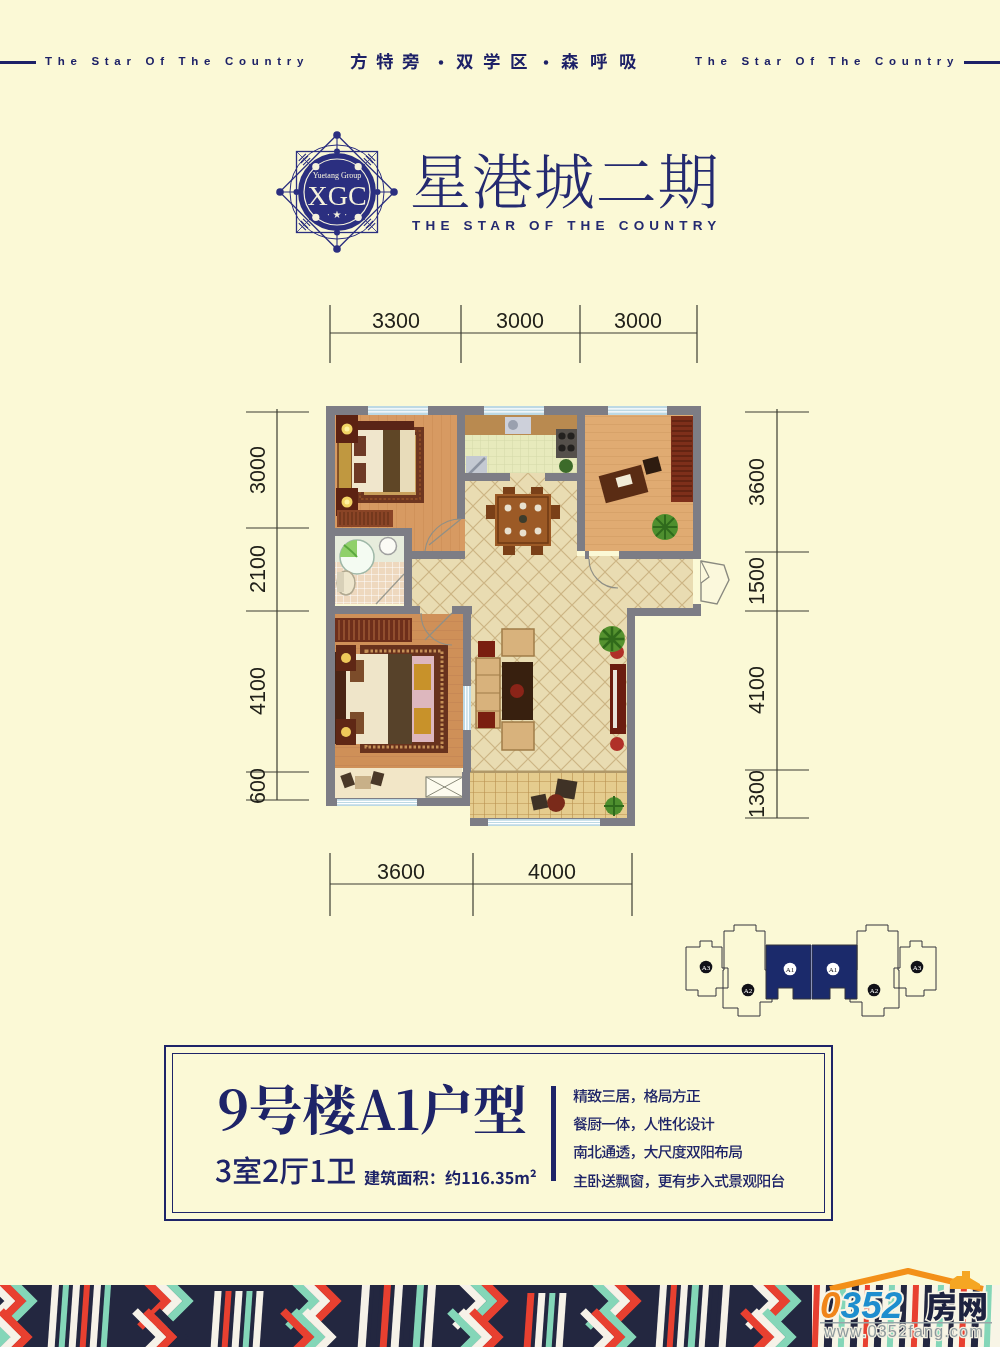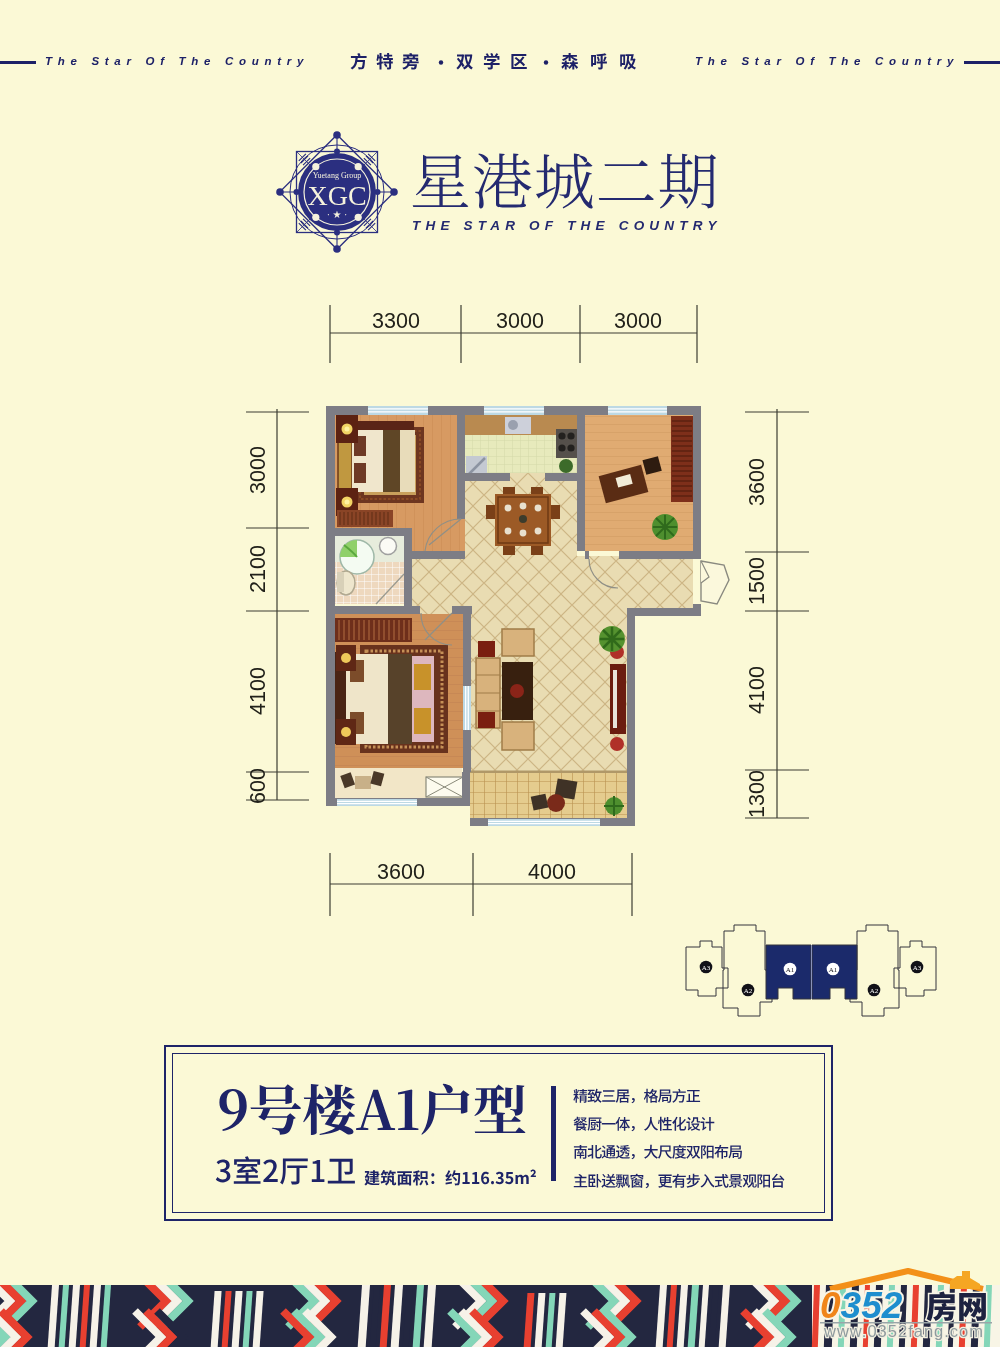--- a/index.html
+++ b/index.html
@@ -1,16 +1,16 @@
 <!DOCTYPE html>
 <html><head><meta charset="utf-8"><style>
 * { margin:0; padding:0; box-sizing:border-box; }
 body { width:1000px; height:1347px; background:#fbf9d6; position:relative; overflow:hidden;
   font-family:"Liberation Sans", sans-serif; }
-.abs { position:absolute;font-style:italic; }
+.abs { position:absolute; }
 </style></head>
 <body>
 <div class="abs" style="left:0;top:61px;width:36px;height:3px;background:#1d2167"></div>
 <div class="abs" style="right:0;top:61px;width:36px;height:3px;background:#1d2167"></div>
 <div class="abs" style="left:45px;top:55px;font-size:11.5px;font-weight:bold;color:#1d2167;letter-spacing:5.7px;white-space:nowrap">The Star Of The Country</div>
 <div class="abs" style="left:695px;top:55px;font-size:11.5px;font-weight:bold;color:#1d2167;letter-spacing:5.7px;white-space:nowrap">The Star Of The Country</div>
 <svg style="position:absolute;left:272px;top:127px" width="130" height="130" viewBox="-65 -65 130 130">
     <g stroke="#2b2f80" fill="none">
       <circle r="47" stroke-width="1"></circle>
       <rect x="-40.5" y="-40.5" width="81" height="81" stroke-width="1.3"></rect>

